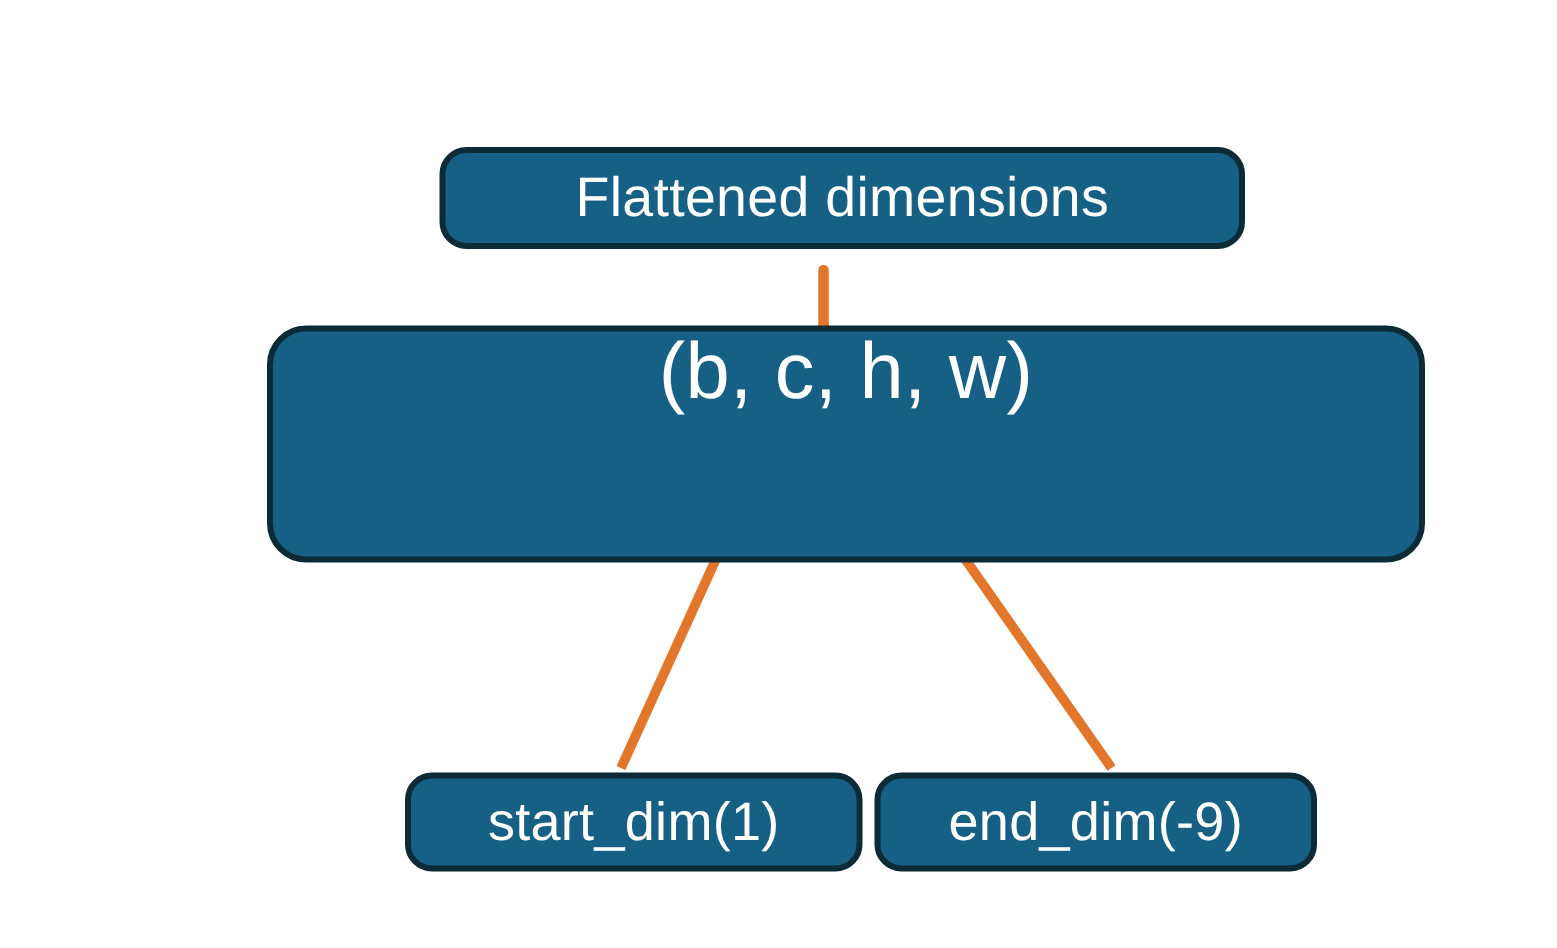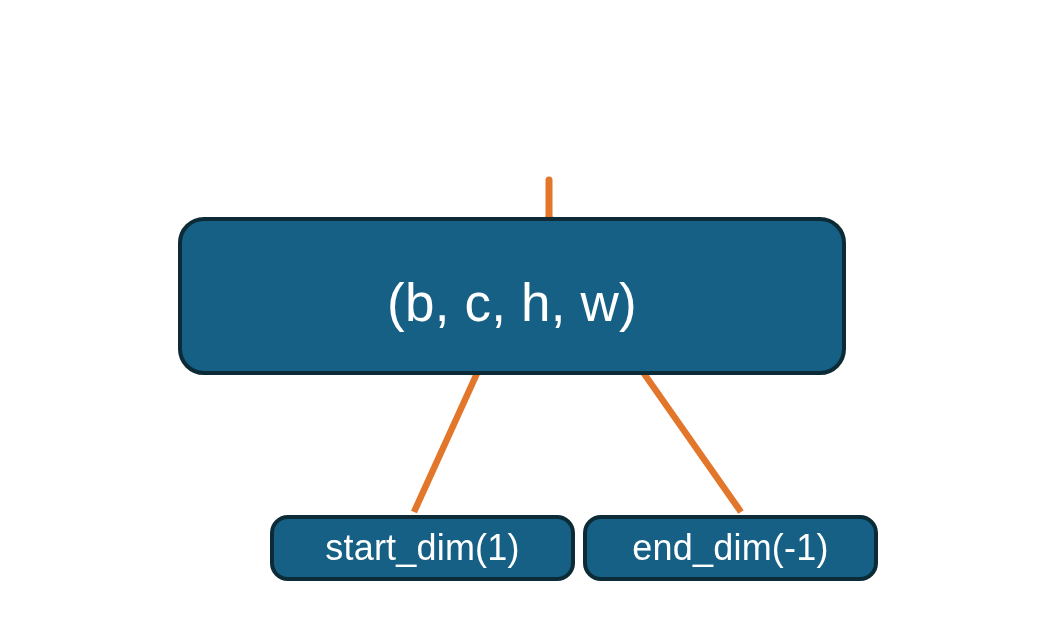--- a/index.html
+++ b/index.html
@@ -45,25 +45,25 @@
     top: 98px;
     width: 537px;
     height: 68px;
     font-size: 37px;
     border-radius: 18px;
   }
 
   #node-shape {
     left: 178px;
     top: 217px;
-    width: 668px;
+    width: 772px;
     height: 158px;
     font-size: 53px;
     border-radius: 26px;
-    align-items: flex-end;
+    align-items: flex-start;
     padding-bottom: 42px;
   }
   #node-shape .shape-label {
     line-height: 1;
   }
 
   #node-start-dim {
     left: 270px;
     top: 515px;
     width: 305px;
@@ -113,26 +113,29 @@
                Q 616,228 616,240
                L 616,268" fill="none" stroke="#E2762B" stroke-width="7.5" stroke-linecap="round" stroke-linejoin="round"></path>
       <path d="M 549,218 L 549,180" fill="none" stroke="#E2762B" stroke-width="7" stroke-linecap="round"></path>
     </g>
 
     <line x1="414" y1="512" x2="489" y2="347" stroke="#E2762B" stroke-width="6.5" stroke-linecap="butt" marker-end="url(#arrowhead)"></line>
 
     <line x1="741" y1="512" x2="624" y2="345" stroke="#E2762B" stroke-width="6.5" stroke-linecap="butt" marker-end="url(#arrowhead)"></line>
   </svg>
 
+  <div class="node" id="node-flattened">
+    <span class="node-label">Flattened dimensions</span>
+  </div>
 
   <div class="node" id="node-shape">
     <span class="shape-label">(b, c, h, w)</span>
   </div>
 
   <div class="node" id="node-start-dim">
     <span class="node-label">start_dim(1)</span>
   </div>
 
   <div class="node" id="node-end-dim">
-    <span class="node-label">end_dim(-1)</span>
+    <span class="node-label">end_dim(-9)</span>
   </div>
 
 </div>
 
 </body></html>

